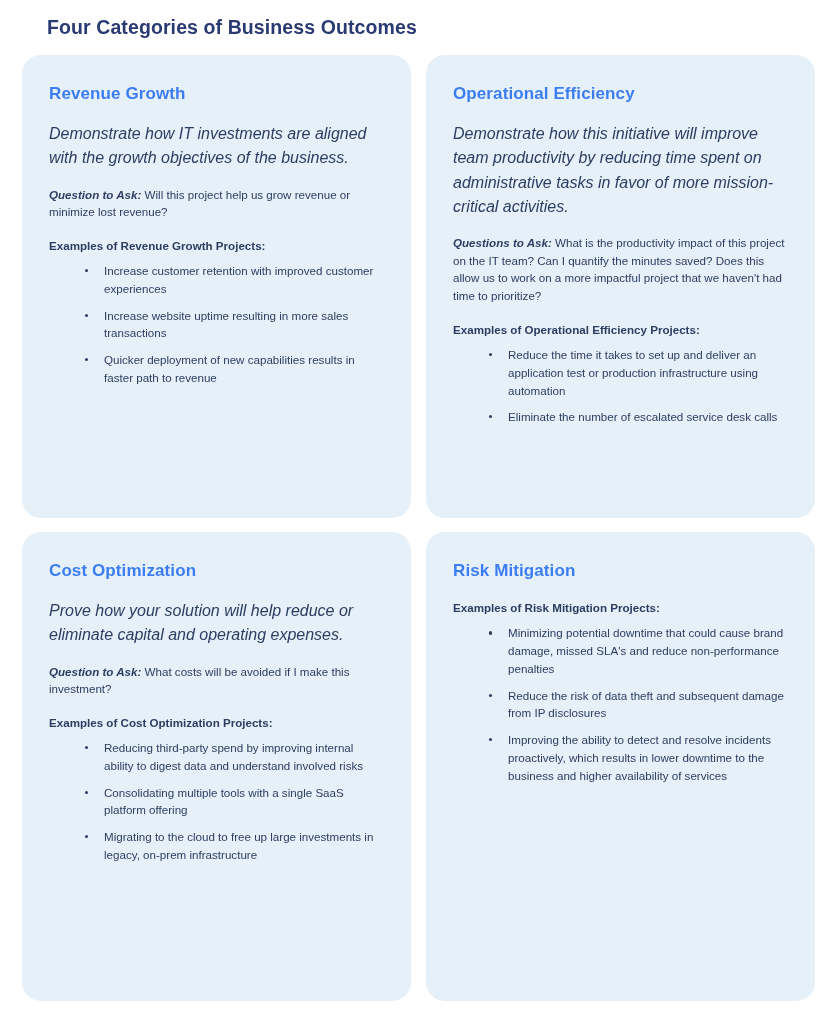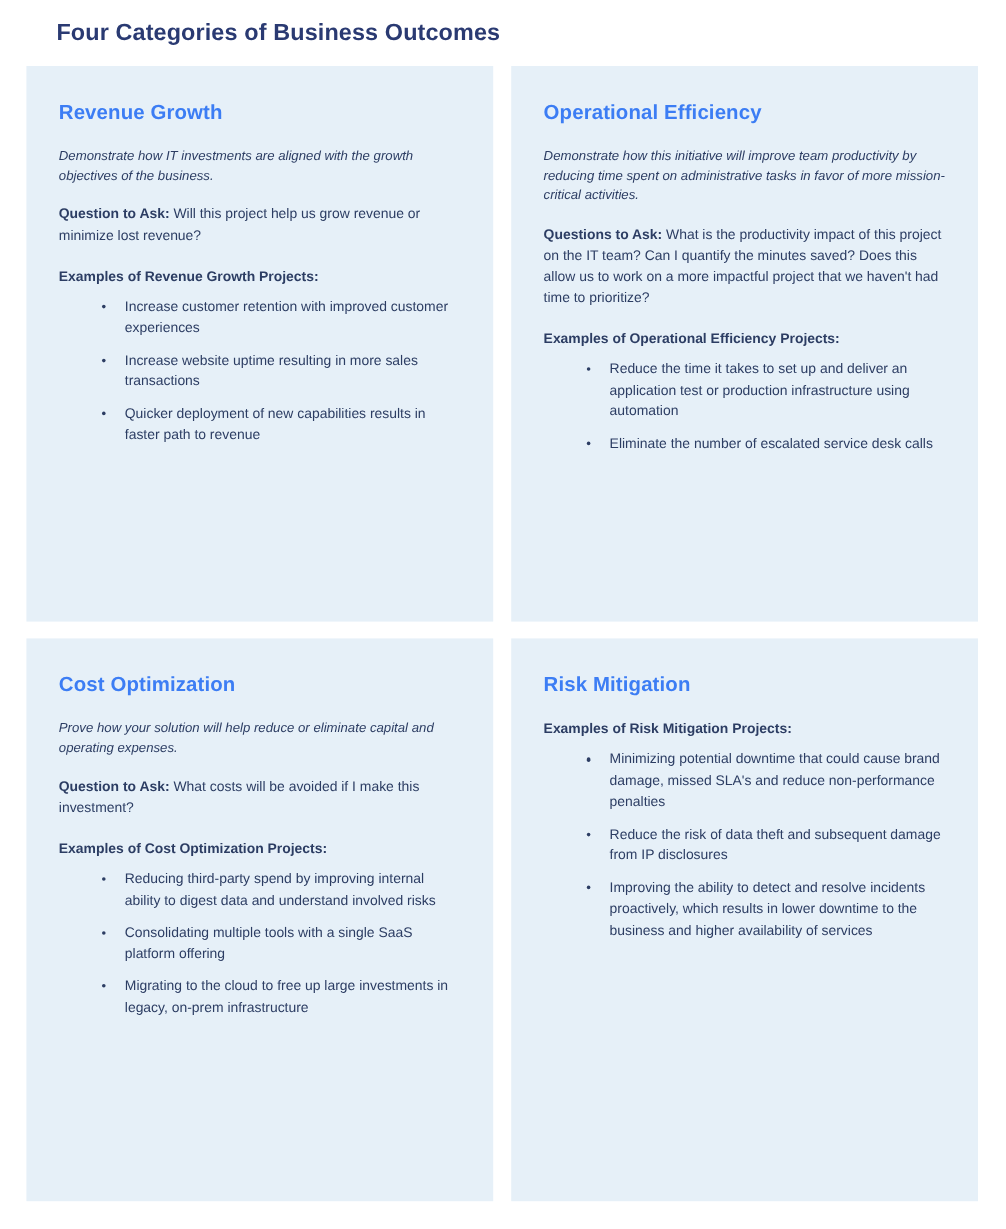--- a/index.html
+++ b/index.html
@@ -1,15 +1,15 @@
 <!DOCTYPE html>
 <html><head>
 <meta charset="utf-8">
 <style>
-  * { box-sizing: border-box; margin: 0; padding: 0; }
+  * { box-sizing: border-box; margin: 0; padding: 0; border-radius: 19px; }
 
   html, body {
     width: 838px;
     height: 1024px;
     background: #ffffff;
     font-family: "Liberation Sans", sans-serif;
   }
 
   #page {
     position: relative;
@@ -51,35 +51,36 @@
   .panel-heading {
     font-size: 17px;
     font-weight: bold;
     color: #3c7df4;
     letter-spacing: 0.1px;
     margin-bottom: 18px;
   }
 
   .panel-desc {
     font-style: italic;
-    font-size: 11px;
+    font-size: 16px;
     line-height: 1.52;
     color: #2c3d63;
     margin-bottom: 15px;
   }
 
   .panel-question {
     font-size: 11.6px;
     line-height: 1.52;
     color: #2c3d63;
     margin-bottom: 16px;
   }
 
   .panel-question .q-label {
     font-weight: bold;
+    font-style: italic;
   }
 
   .examples-label {
     font-size: 11.6px;
     font-weight: bold;
     color: #2c3d63;
     line-height: 1.5;
     margin-bottom: 8px;
   }
 

